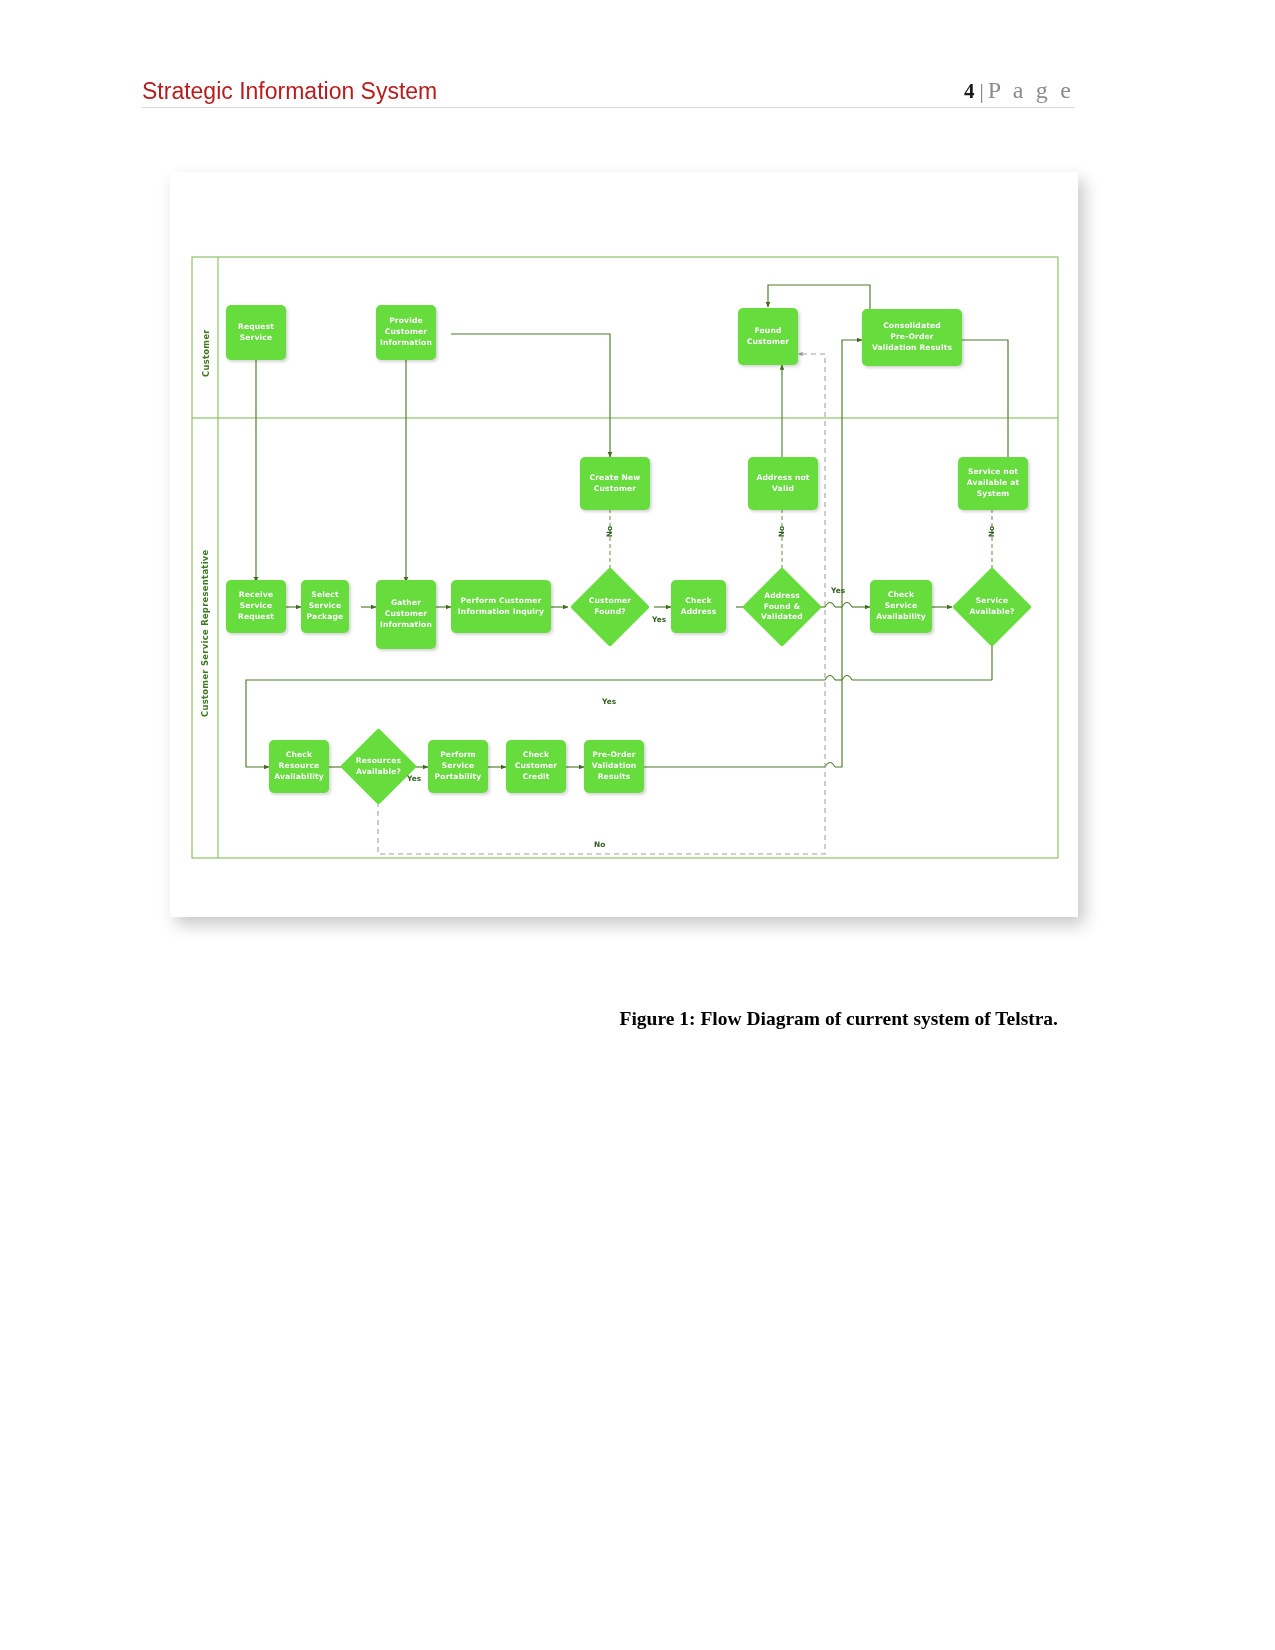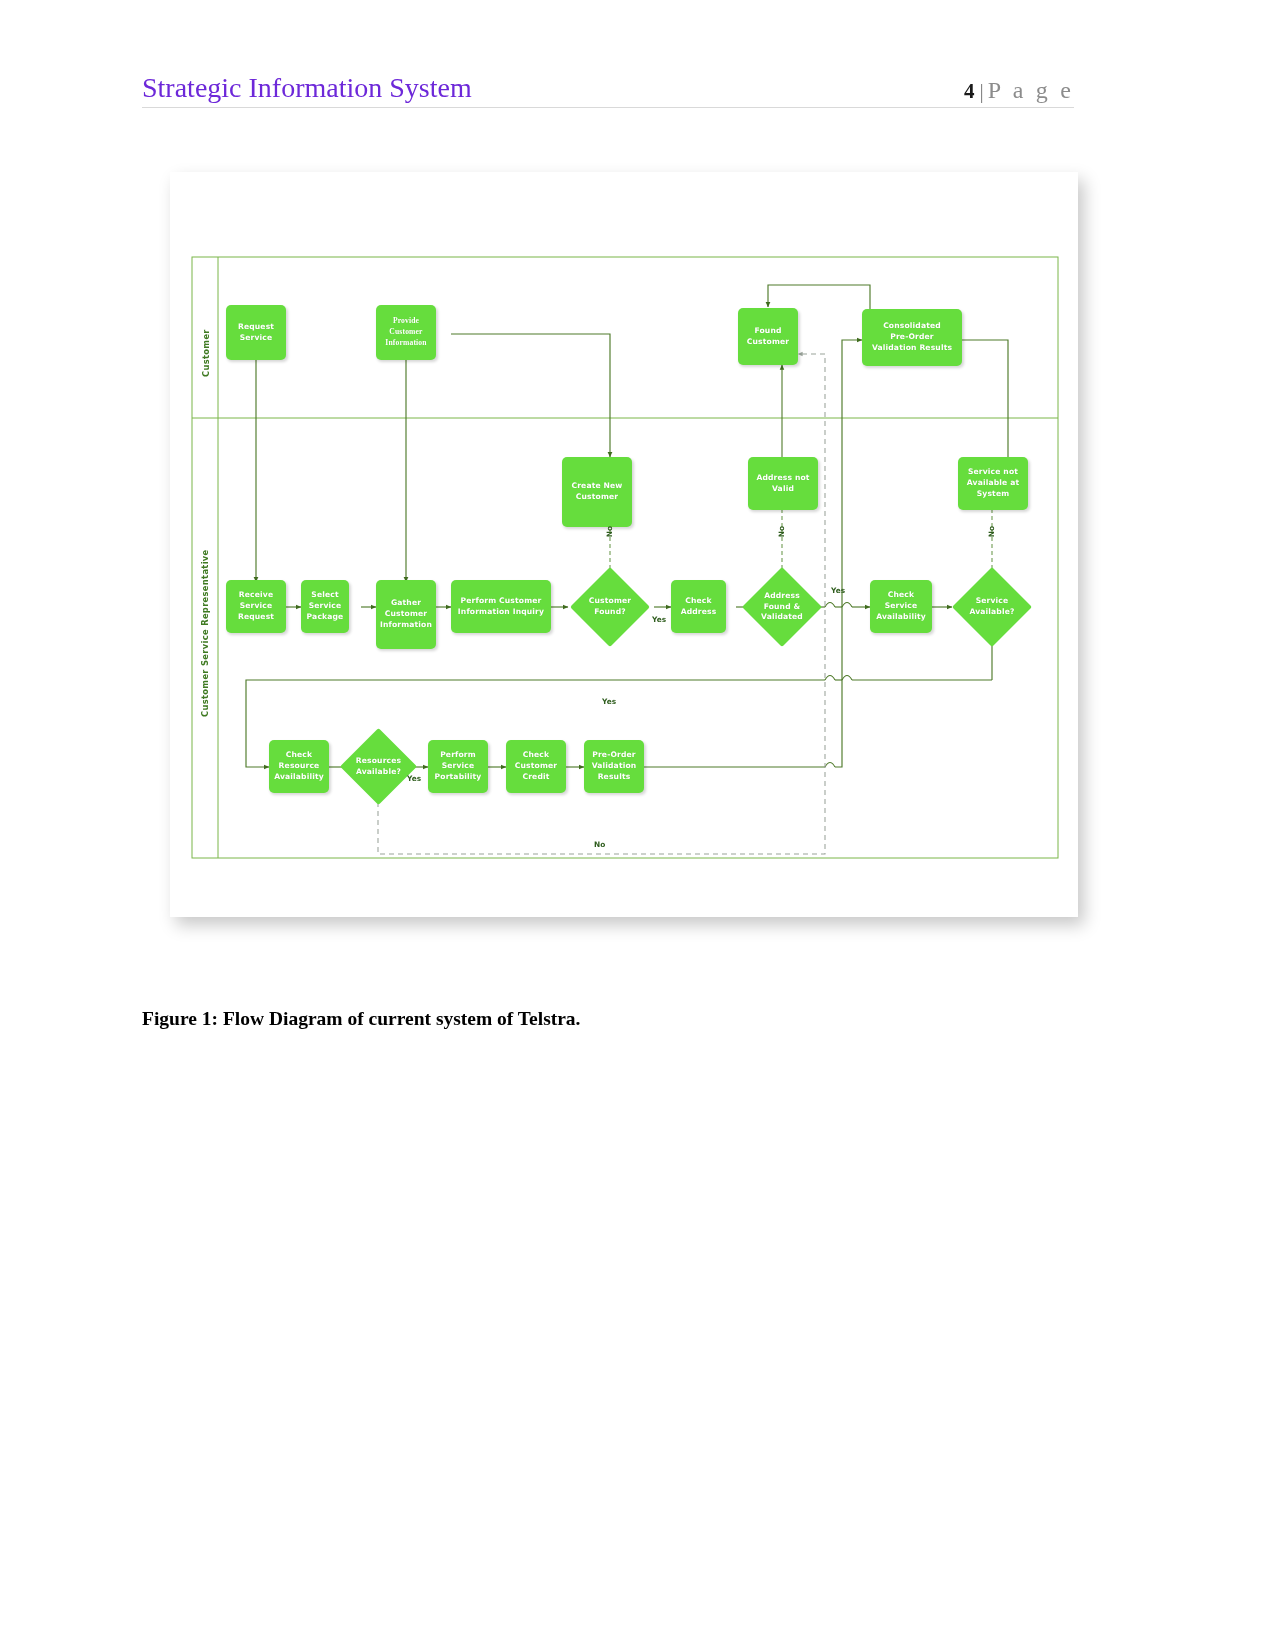--- a/index.html
+++ b/index.html
@@ -13,22 +13,22 @@
   }
 
   
   #doc-header {
     position: absolute;
     left: 142px; top: 66px; width: 932px; height: 42px;
     border-bottom: 1px solid #d9d9d9;
     display: flex; align-items: flex-end; justify-content: space-between;
   }
   #header-title {
-    font-family: Liberation Serif, serif;
-    font-size: 28px; color: #6d28d9; line-height: 1.1;
+    font-family: Liberation Sans, sans-serif;
+    font-size: 23px; color: #b91c1c; line-height: 1.1;
     padding-bottom: 3px; white-space: nowrap;
   }
   #header-page {
     display: flex; align-items: baseline; gap: 0px;
     padding-bottom: 3px; white-space: nowrap;
   }
   #header-page .pagenum {
     font-family: "Liberation Serif", serif;
     font-weight: bold; font-size: 21px; color: #1a1a1a;
   }
@@ -112,22 +112,22 @@
     letter-spacing: 0.3px;
     transform: rotate(-90deg);
     transform-origin: center center;
     white-space: nowrap;
     z-index: 4;
   }
 
   
   #figure-caption {
     position: absolute;
-    left: 142px; top: 1008px; width: 932px;
-    text-align: left;
+    left: 126px; top: 1008px; width: 932px;
+    text-align: right;
     font-family: "Liberation Serif", serif;
     font-weight: bold;
     font-size: 19.5px;
     color: #000000;
   }
 </style>
 </head>
 <body>
 
 <div id="doc-header">
@@ -228,37 +228,37 @@
 
   <div class="lane-label" style="left:-4px; top:160px; width:80px;">Customer</div>
   <div class="lane-label" style="left:-45px; top:460px; width:160px;">Customer Service Representative</div>
 
   <div class="node proc" style="left:56px; top:133px; width:60px; height:55px;">
     <span style="white-space:pre-line;">Request
 Service</span>
   </div>
 
   <div class="node proc" style="left:206px; top:133px; width:60px; height:55px;">
-    <span style="white-space:pre-line;font-family:Liberation Serif, serif;">Provide
+    <span style="white-space:pre-line;">Provide
 Customer
 Information</span>
   </div>
 
   <div class="node proc" style="left:568px; top:136px; width:60px; height:57px;">
     <span style="white-space:pre-line;">Found
 Customer</span>
   </div>
 
   <div class="node proc" style="left:692px; top:137px; width:100px; height:57px;">
     <span style="white-space:pre-line;">Consolidated
 Pre-Order
 Validation Results</span>
   </div>
 
-  <div class="node proc" style="left:392px; top:285px; width:70px; height:70px;">
+  <div class="node proc" style="left:410px; top:285px; width:70px; height:53px;">
     <span style="white-space:pre-line;">Create New
 Customer</span>
   </div>
 
   <div class="node proc" style="left:578px; top:285px; width:70px; height:53px;align-items:center;">
     <span style="white-space:pre-line;">Address not
 Valid</span>
   </div>
 
   <div class="node proc" style="left:788px; top:285px; width:70px; height:53px;">

